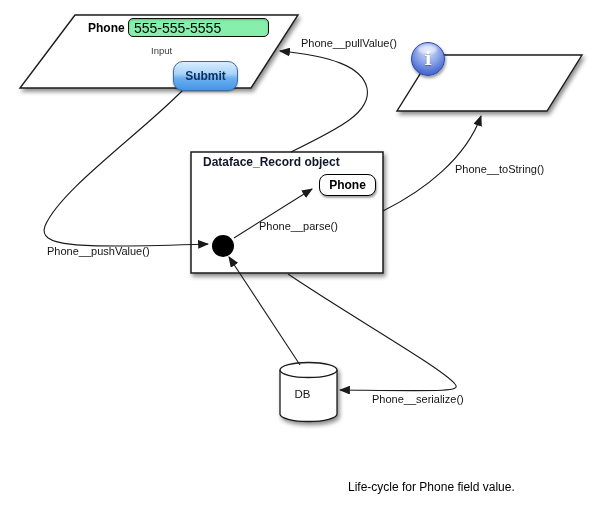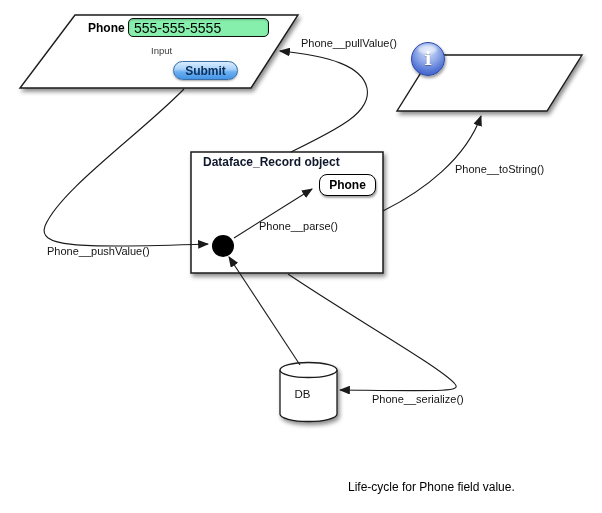--- a/index.html
+++ b/index.html
@@ -17,21 +17,21 @@
   .phone-input{
     position:absolute;left:128px;top:18px;width:134px;height:17px;
     border:1.5px solid #111;background:#86efac;border-radius:5px;
     font-family:"Liberation Sans",sans-serif;font-size:14px;color:#000;
     padding:0 0 0 5px;box-shadow:inset 0 1px 2px rgba(0,0,0,0.25);
   }
   .input-caption{
     position:absolute;left:151px;top:45px;font-size:9.5px;color:#3c3c3c;
   }
   .submit-btn{
-    position:absolute;left:173px;top:61px;width:65px;height:19px;
+    position:absolute;left:173px;top:61px;width:65px;height:30px;
     border:1.5px solid #3a6ea5;border-radius:10px;
     background:linear-gradient(180deg,#d9edff 0%,#a9d3f8 42%,#6db0f0 58%,#4494e7 100%);
     font-family:"Liberation Sans",sans-serif;font-size:12px;font-weight:bold;color:#0b2f5c;
     padding:0;line-height:16px;text-align:center;
     box-shadow:0 1px 2px rgba(0,0,0,0.35);cursor:pointer;
   }
   .record-title{
     position:absolute;left:203px;top:155px;font-size:12px;font-weight:bold;color:#0f172a;
   }
   .phone-field-box{

